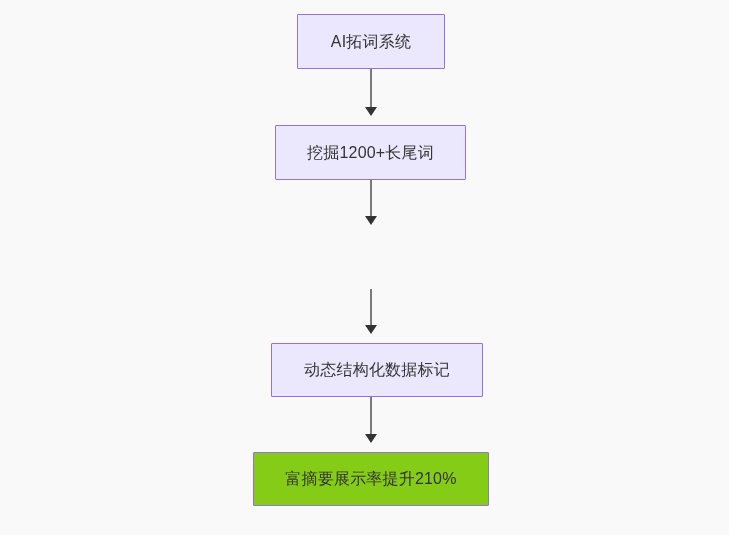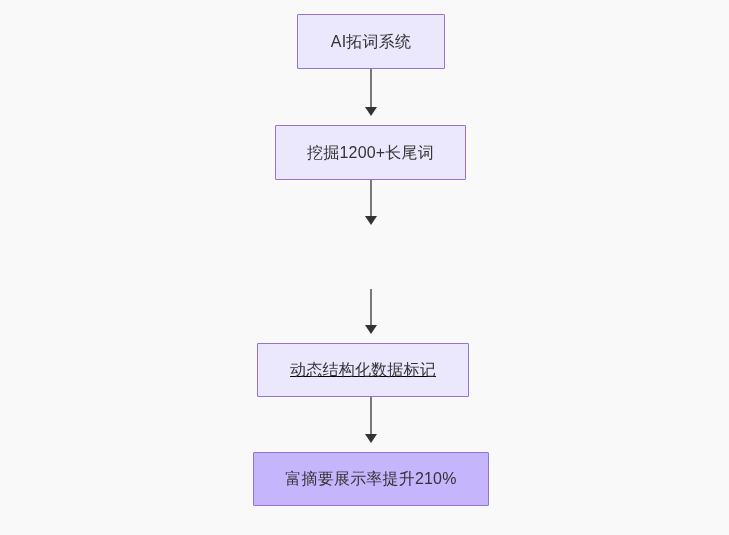--- a/index.html
+++ b/index.html
@@ -71,25 +71,25 @@
 
   <div class="node" style="left: 297px; top: 14px; width: 148px; height: 55px; background: rgb(235, 231, 252); border-color: rgb(150, 115, 211);">
     <span class="node-label" style="color: rgb(51, 51, 51);">AI拓词系统</span>
   </div>
 
   <div class="node" style="left: 275px; top: 125px; width: 191px; height: 55px; background: rgb(235, 231, 252); border-color: rgb(150, 115, 211);">
     <span class="node-label" style="color: rgb(51, 51, 51);">挖掘1200+长尾词</span>
   </div>
 
 
-  <div class="node" style="left: 257px; top: 343px; width: 212px; height: 54px; background: rgb(235, 231, 252); border-color: rgb(150, 115, 211); text-decoration: underline;">
+  <div class="node" style="left: 271px; top: 343px; width: 212px; height: 54px; background: rgb(235, 231, 252); border-color: rgb(150, 115, 211);">
     <span class="node-label" style="color: rgb(51, 51, 51);">动态结构化数据标记</span>
   </div>
 
-  <div class="node" style="left: 253px; top: 452px; width: 236px; height: 54px; background: #c4b5fd; border-color: rgb(150, 115, 211);">
+  <div class="node" style="left: 253px; top: 452px; width: 236px; height: 54px; background: #84cc16; border-color: rgb(150, 115, 211);">
     <span class="node-label" style="color: rgb(51, 51, 51);">富摘要展示率提升210%</span>
   </div>
 
   <div class="edge" style="left: 371px; top: 69px;">
     <div class="edge-line" style="height: 38px; background: rgb(122, 122, 122);"></div>
     <div class="edge-arrow" style="top: 38px; border-top-color: rgb(51, 51, 51);"></div>
   </div>
 
   <div class="edge" style="left: 371px; top: 180px;">
     <div class="edge-line" style="height: 36px; background: rgb(122, 122, 122);"></div>

